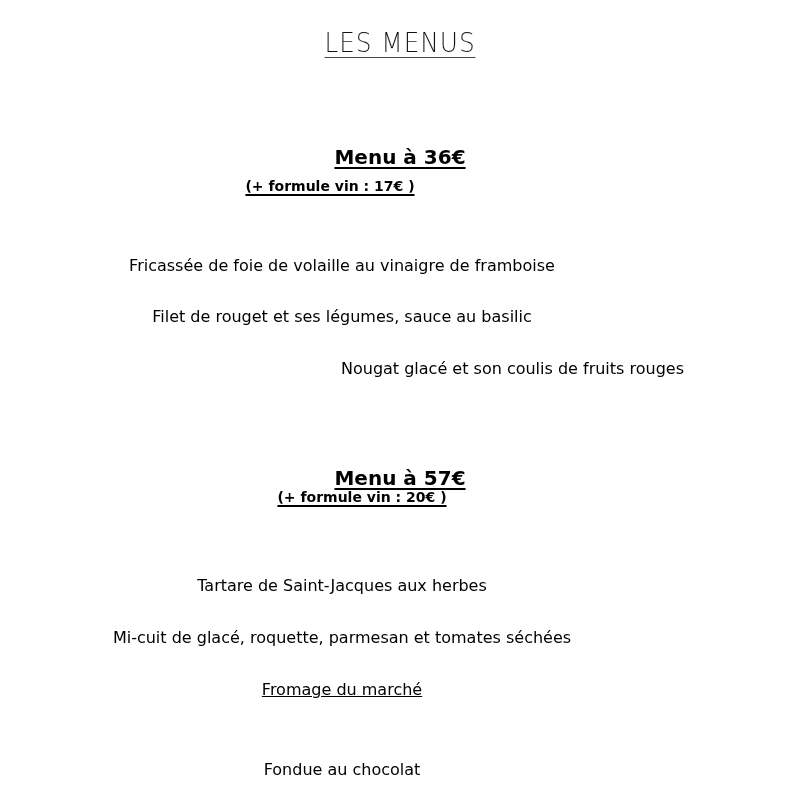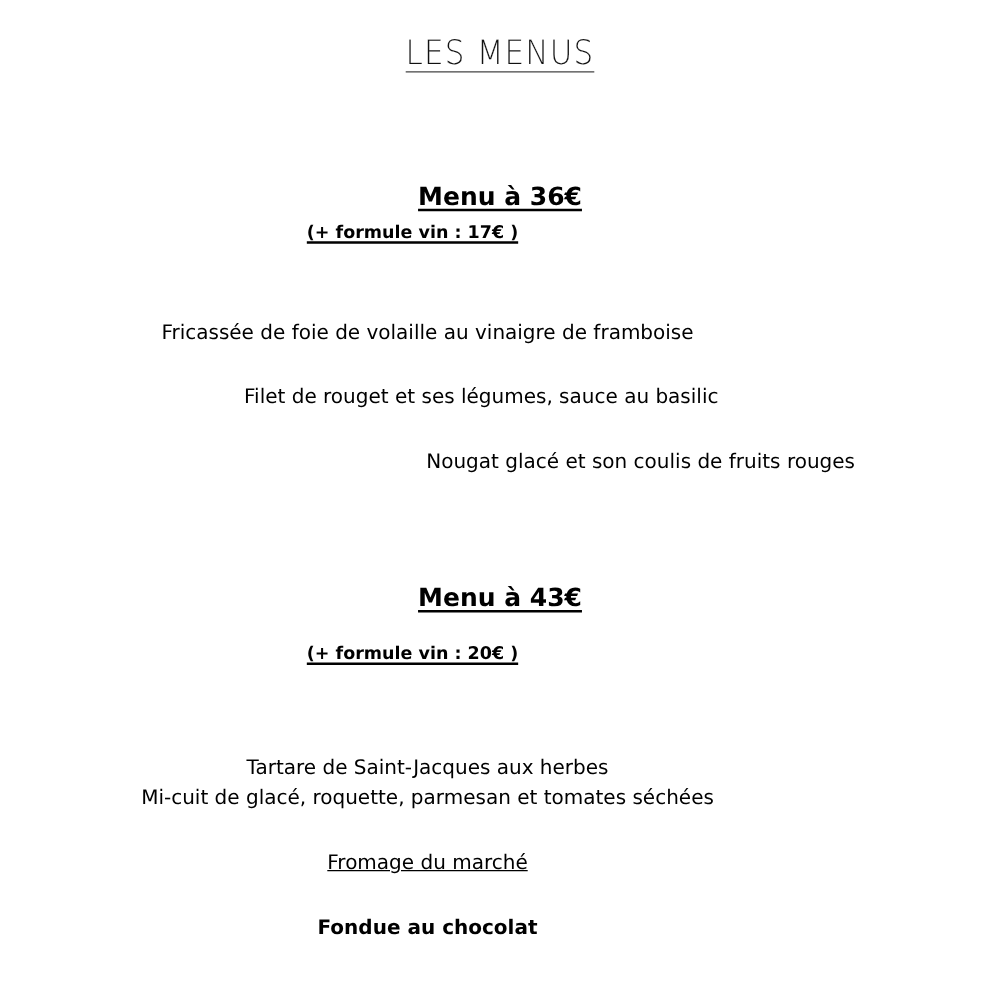--- a/index.html
+++ b/index.html
@@ -86,28 +86,28 @@
 </div>
 
 <section>
   <div class="menu-heading" style="top:145px;">
     <span>Menu à 36€</span>
   </div>
   <div class="menu-wine" style="top:177px;">
     <span>(+ formule vin : 17€ )</span>
   </div>
   <div class="dish" style="top:256px;">Fricassée de foie de volaille au vinaigre de framboise</div>
-  <div class="dish" style="top:307px;padding-left:43px;">Filet de rouget et ses légumes, sauce au basilic</div>
+  <div class="dish" style="top:307px;">Filet de rouget et ses légumes, sauce au basilic</div>
   <div class="dish" style="top:359px;text-align:right;">Nougat glacé et son coulis de fruits rouges</div>
 </section>
 
 <section>
   <div class="menu-heading" style="top:466px;">
-    <span>Menu à 43€</span>
+    <span>Menu à 57€</span>
   </div>
-  <div class="menu-wine" style="top:514px;">
+  <div class="menu-wine" style="top:488px;margin-left:32px;">
     <span>(+ formule vin : 20€ )</span>
   </div>
-  <div class="dish" style="top:604px;">Tartare de Saint-Jacques aux herbes</div>
+  <div class="dish" style="top:576px;">Tartare de Saint-Jacques aux herbes</div>
   <div class="dish" style="top:628px;">Mi-cuit de glacé, roquette, parmesan et tomates séchées</div>
   <div class="dish" style="top:680px;text-decoration:underline;">Fromage du marché</div>
-  <div class="dish" style="top:732px;font-weight:bold;">Fondue au chocolat</div>
+  <div class="dish" style="top:760px;">Fondue au chocolat</div>
 </section>
 
 </body></html>

